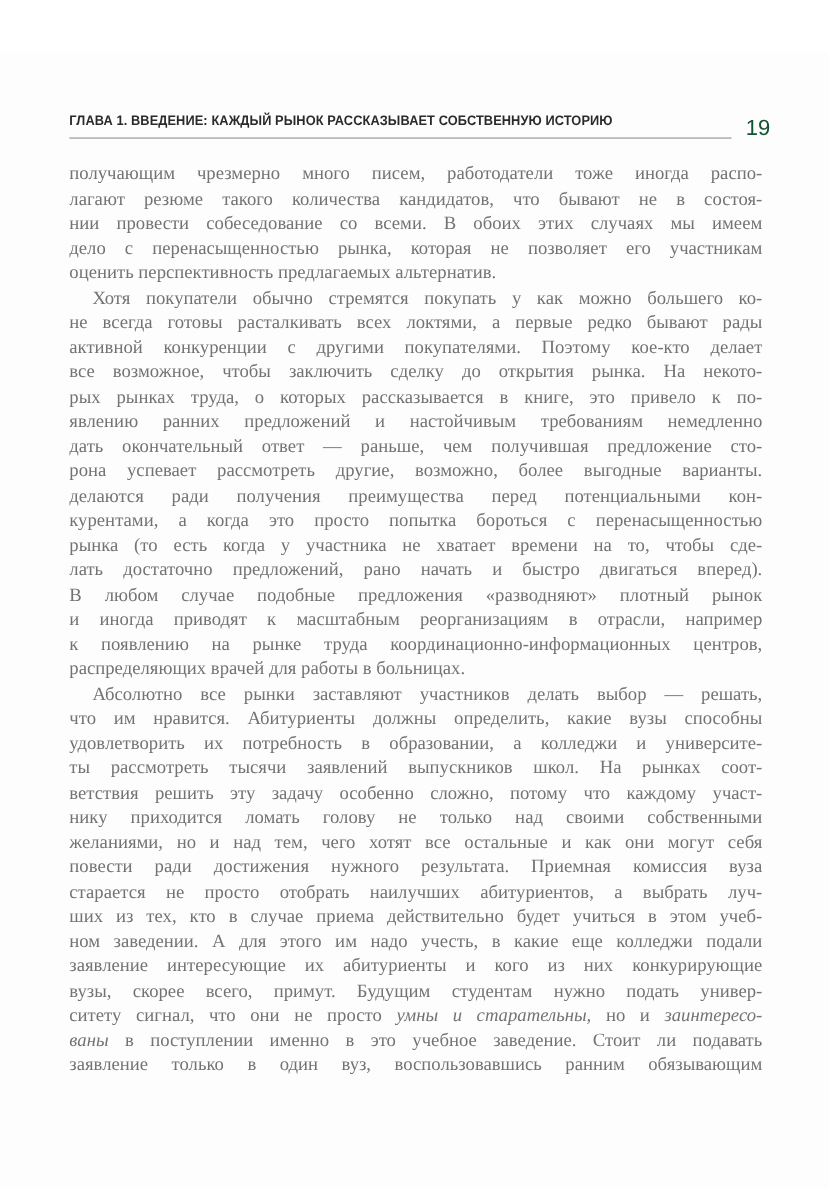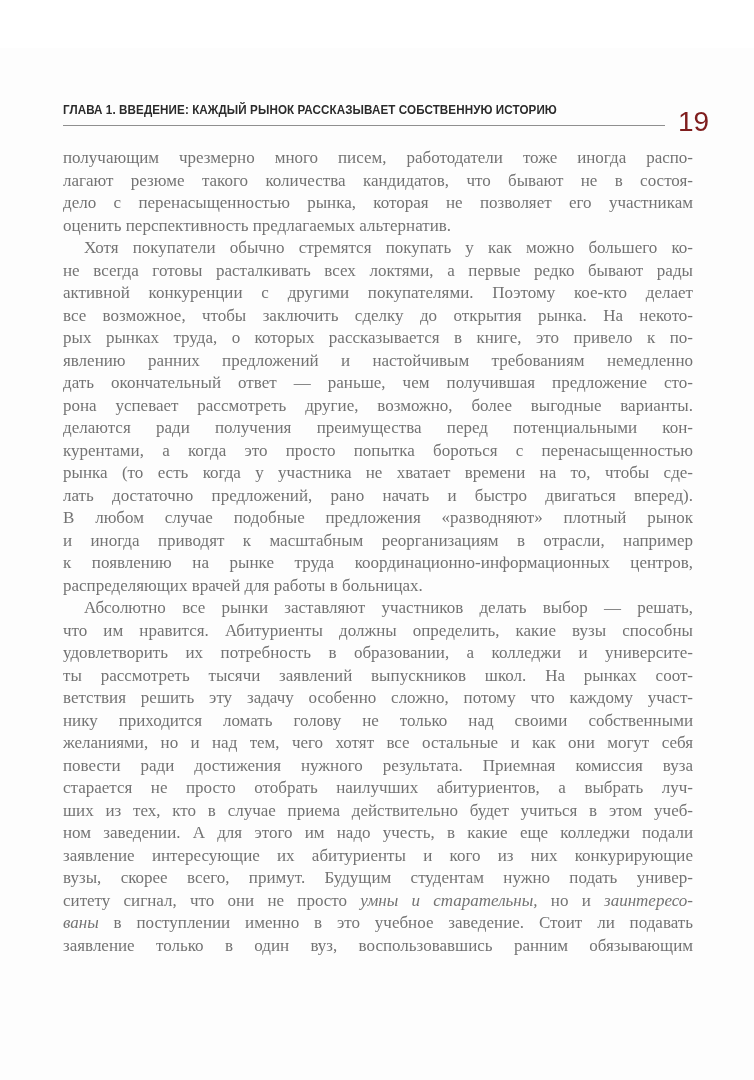--- a/index.html
+++ b/index.html
@@ -31,23 +31,23 @@
     top: 77px;
     width: 602px;
     height: 0;
     border-top: 1.5px solid #8f8f8f;
   }
   .page-number {
     position: absolute;
     left: 678px;
     top: 58px;
     font-family: "Liberation Sans", sans-serif;
-    font-size: 28px;
+    font-size: 20px;
     font-weight: 400;
-    color: #7f1d1d;
+    color: #14532d;
   }
   .text-block {
     position: absolute;
     left: 63px;
     top: 99px;
     width: 630px;
     font-size: 17px;
     line-height: 22.5px;
     color: #737373;
   }
@@ -70,20 +70,21 @@
 <body>
 
 <div class="page">
   <div class="running-header">ГЛАВА 1. ВВЕДЕНИЕ: КАЖДЫЙ РЫНОК РАССКАЗЫВАЕТ СОБСТВЕННУЮ ИСТОРИЮ</div>
   <div class="header-rule"></div>
   <div class="page-number">19</div>
   <div class="text-block" id="text-block">
       <div class="para">
         <div class="line">получающим чрезмерно много писем, работодатели тоже иногда распо-</div>
         <div class="line">лагают резюме такого количества кандидатов, что бывают не в состоя-</div>
+        <div class="line">нии провести собеседование со всеми. В обоих этих случаях мы имеем</div>
         <div class="line">дело с перенасыщенностью рынка, которая не позволяет его участникам</div>
         <div class="line no-just">оценить перспективность предлагаемых альтернатив.</div>
       </div>
       <div class="para">
         <div class="line first-line">Хотя покупатели обычно стремятся покупать у как можно большего ко-</div>
         <div class="line">не всегда готовы расталкивать всех локтями, а первые редко бывают рады</div>
         <div class="line">активной конкуренции с другими покупателями. Поэтому кое-кто делает</div>
         <div class="line">все возможное, чтобы заключить сделку до открытия рынка. На некото-</div>
         <div class="line">рых рынках труда, о которых рассказывается в книге, это привело к по-</div>
         <div class="line">явлению ранних предложений и настойчивым требованиям немедленно</div>

